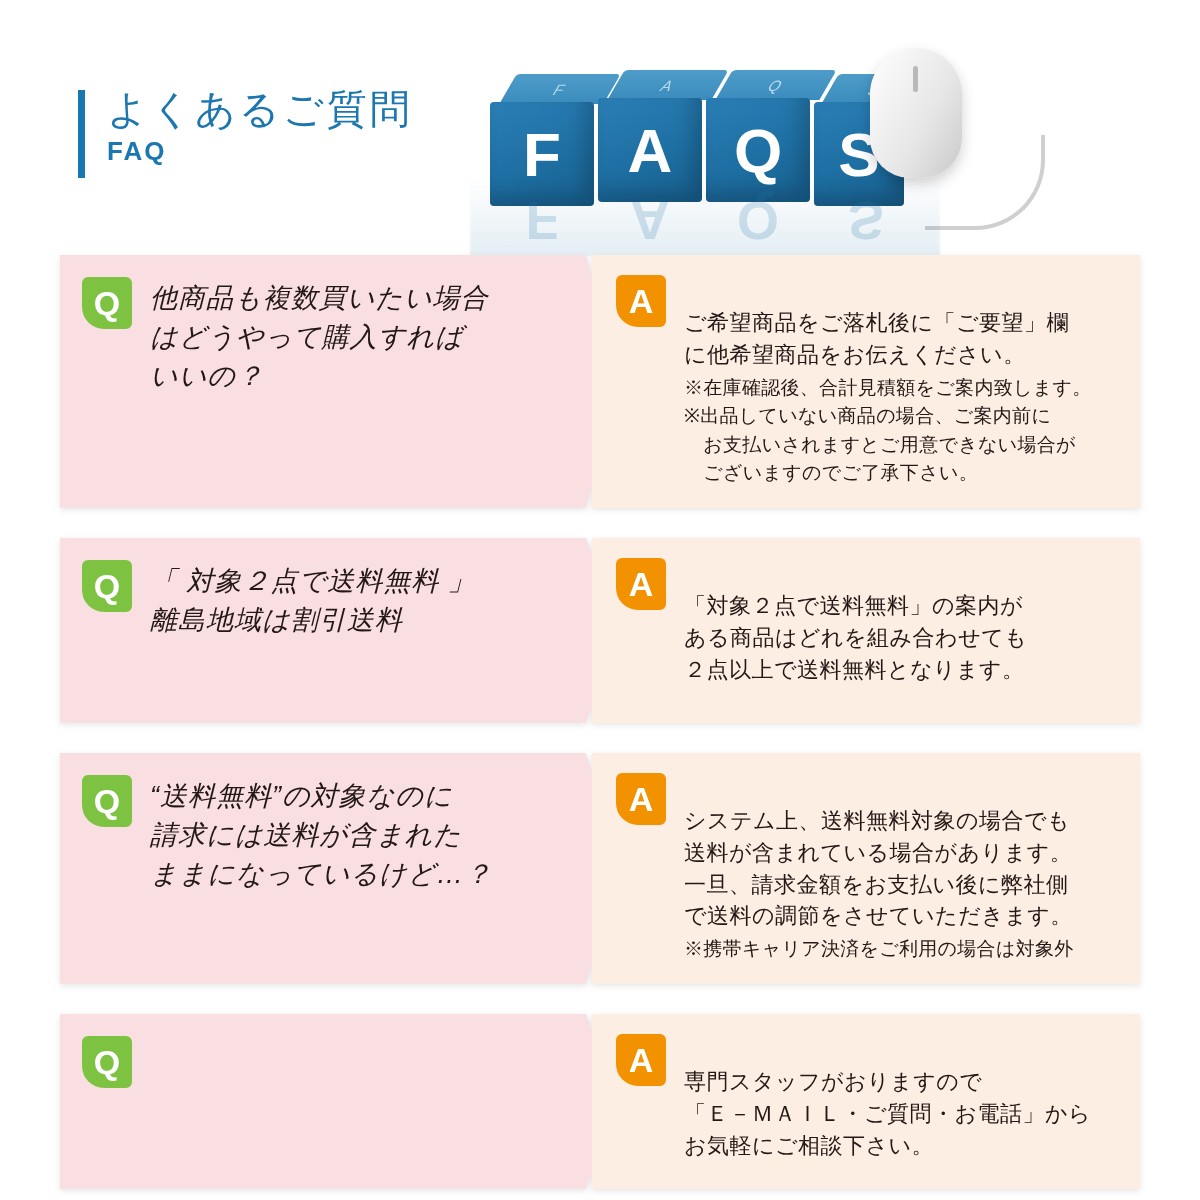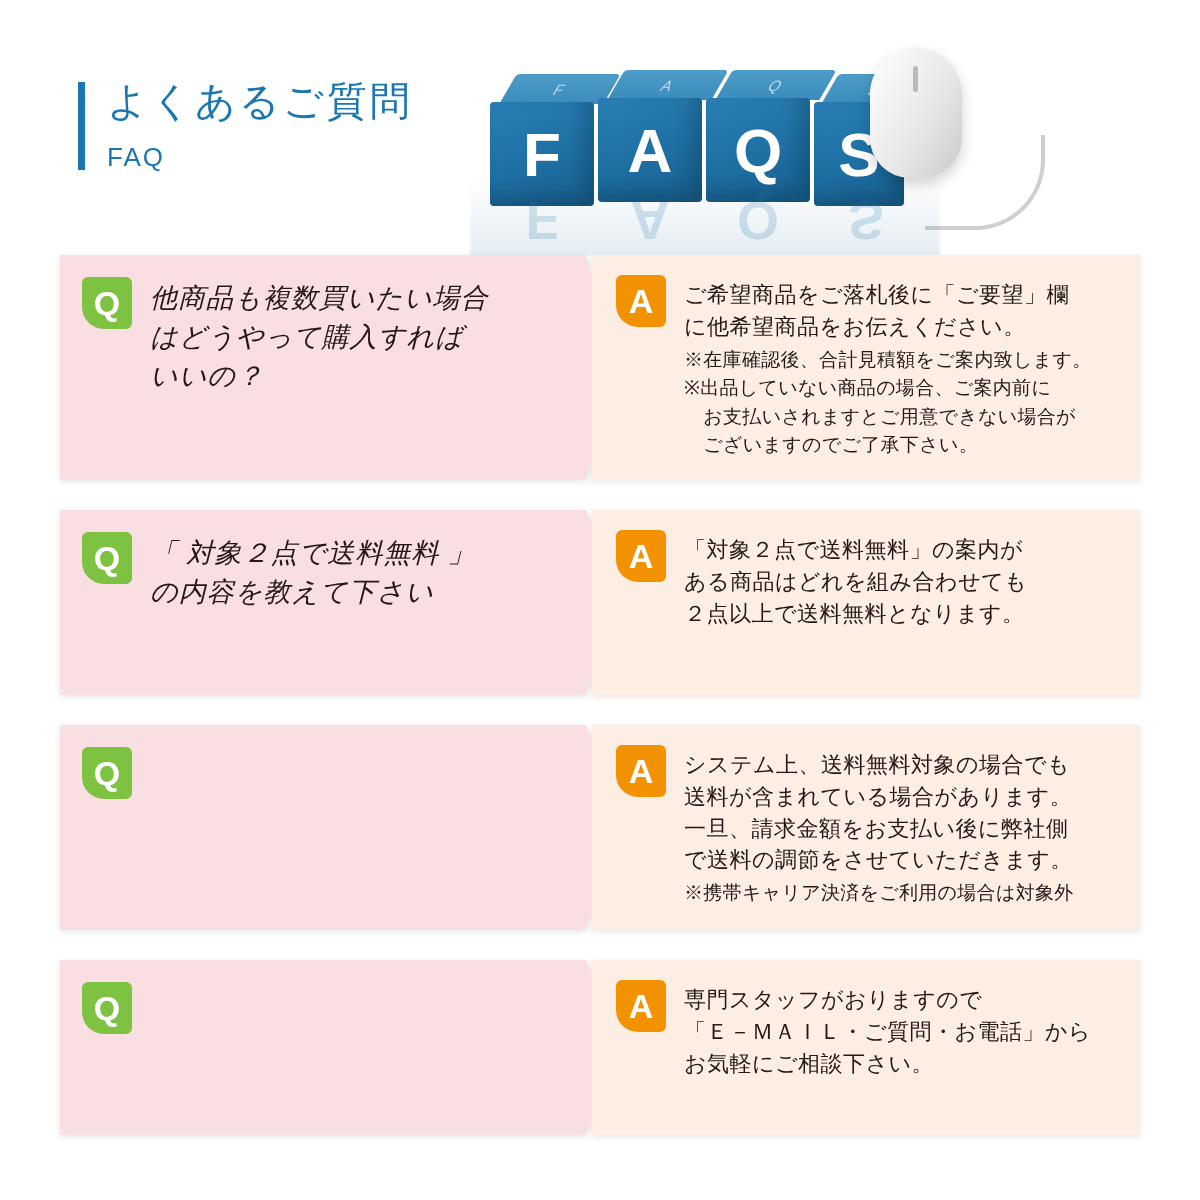--- a/index.html
+++ b/index.html
@@ -17,21 +17,21 @@
   }
 
   
   .header {
     position: relative;
     height: 250px;
   }
   .title-block {
     position: absolute;
     left: 78px;
-    top: 78px;
+    top: 86px;
     display: flex;
     align-items: flex-start;
   }
   .title-bar {
     width: 7px;
     height: 88px;
     background: #1b77b0;
     margin-right: 22px;
     margin-top: 4px;
   }
@@ -40,22 +40,22 @@
     font-size: 40px;
     color: #1b77b0;
     letter-spacing: 3px;
     line-height: 1.15;
     font-weight: 500;
   }
   .title-sub {
     font-size: 26px;
     color: #1b77b0;
     letter-spacing: 2px;
-    margin-top: 18px;
-    font-weight: 400;
+    margin-top: 4px;
+    font-weight: 700;
   }
 
   
   .cubes {
     position: absolute;
     left: 470px;
     top: 40px;
     width: 520px;
     height: 210px;
   }
@@ -219,21 +219,21 @@
     padding-top: 4px;
   }
   .a-note {
     font-size: 19px;
     line-height: 1.5;
     color: #231815;
     letter-spacing: 0.3px;
     white-space: pre-line;
     margin-top: 3px;
   }
-  .a-col { display: flex; flex-direction: column; }
+  .a-col { display: flex; flex-direction: column; margin-top: 28px; }
 
   .row-tall1 { min-height: 215px; }
   .row-tall2 { min-height: 185px; }
   .row-tall3 { min-height: 205px; }
   .row-tall4 { min-height: 175px; }
 </style>
 </head>
 <body>
 
 <div class="page">
@@ -288,35 +288,38 @@
 　お支払いされますとご用意できない場合が
 　ございますのでご了承下さい。</div>
         </div>
       </div>
     </div>
 
     <div class="faq-row row-tall2">
       <div class="q-side">
         <div class="badge badge-q">Q</div>
         <div class="q-text">「 対象２点で送料無料 」
-の内容を教えて下さい</div>
+離島地域は割引送料</div>
       </div>
       <div class="a-side">
         <div class="badge badge-a">A</div>
         <div class="a-col">
           <div class="a-text">「対象２点で送料無料」の案内が
 ある商品はどれを組み合わせても
 ２点以上で送料無料となります。</div>
         </div>
       </div>
     </div>
 
     <div class="faq-row row-tall3">
       <div class="q-side">
         <div class="badge badge-q">Q</div>
+        <div class="q-text">“送料無料”の対象なのに
+請求には送料が含まれた
+ままになっているけど…？</div>
       </div>
       <div class="a-side">
         <div class="badge badge-a">A</div>
         <div class="a-col">
           <div class="a-text">システム上、送料無料対象の場合でも
 送料が含まれている場合があります。
 一旦、請求金額をお支払い後に弊社側
 で送料の調節をさせていただきます。</div>
           <div class="a-note">※携帯キャリア決済をご利用の場合は対象外</div>
         </div>

